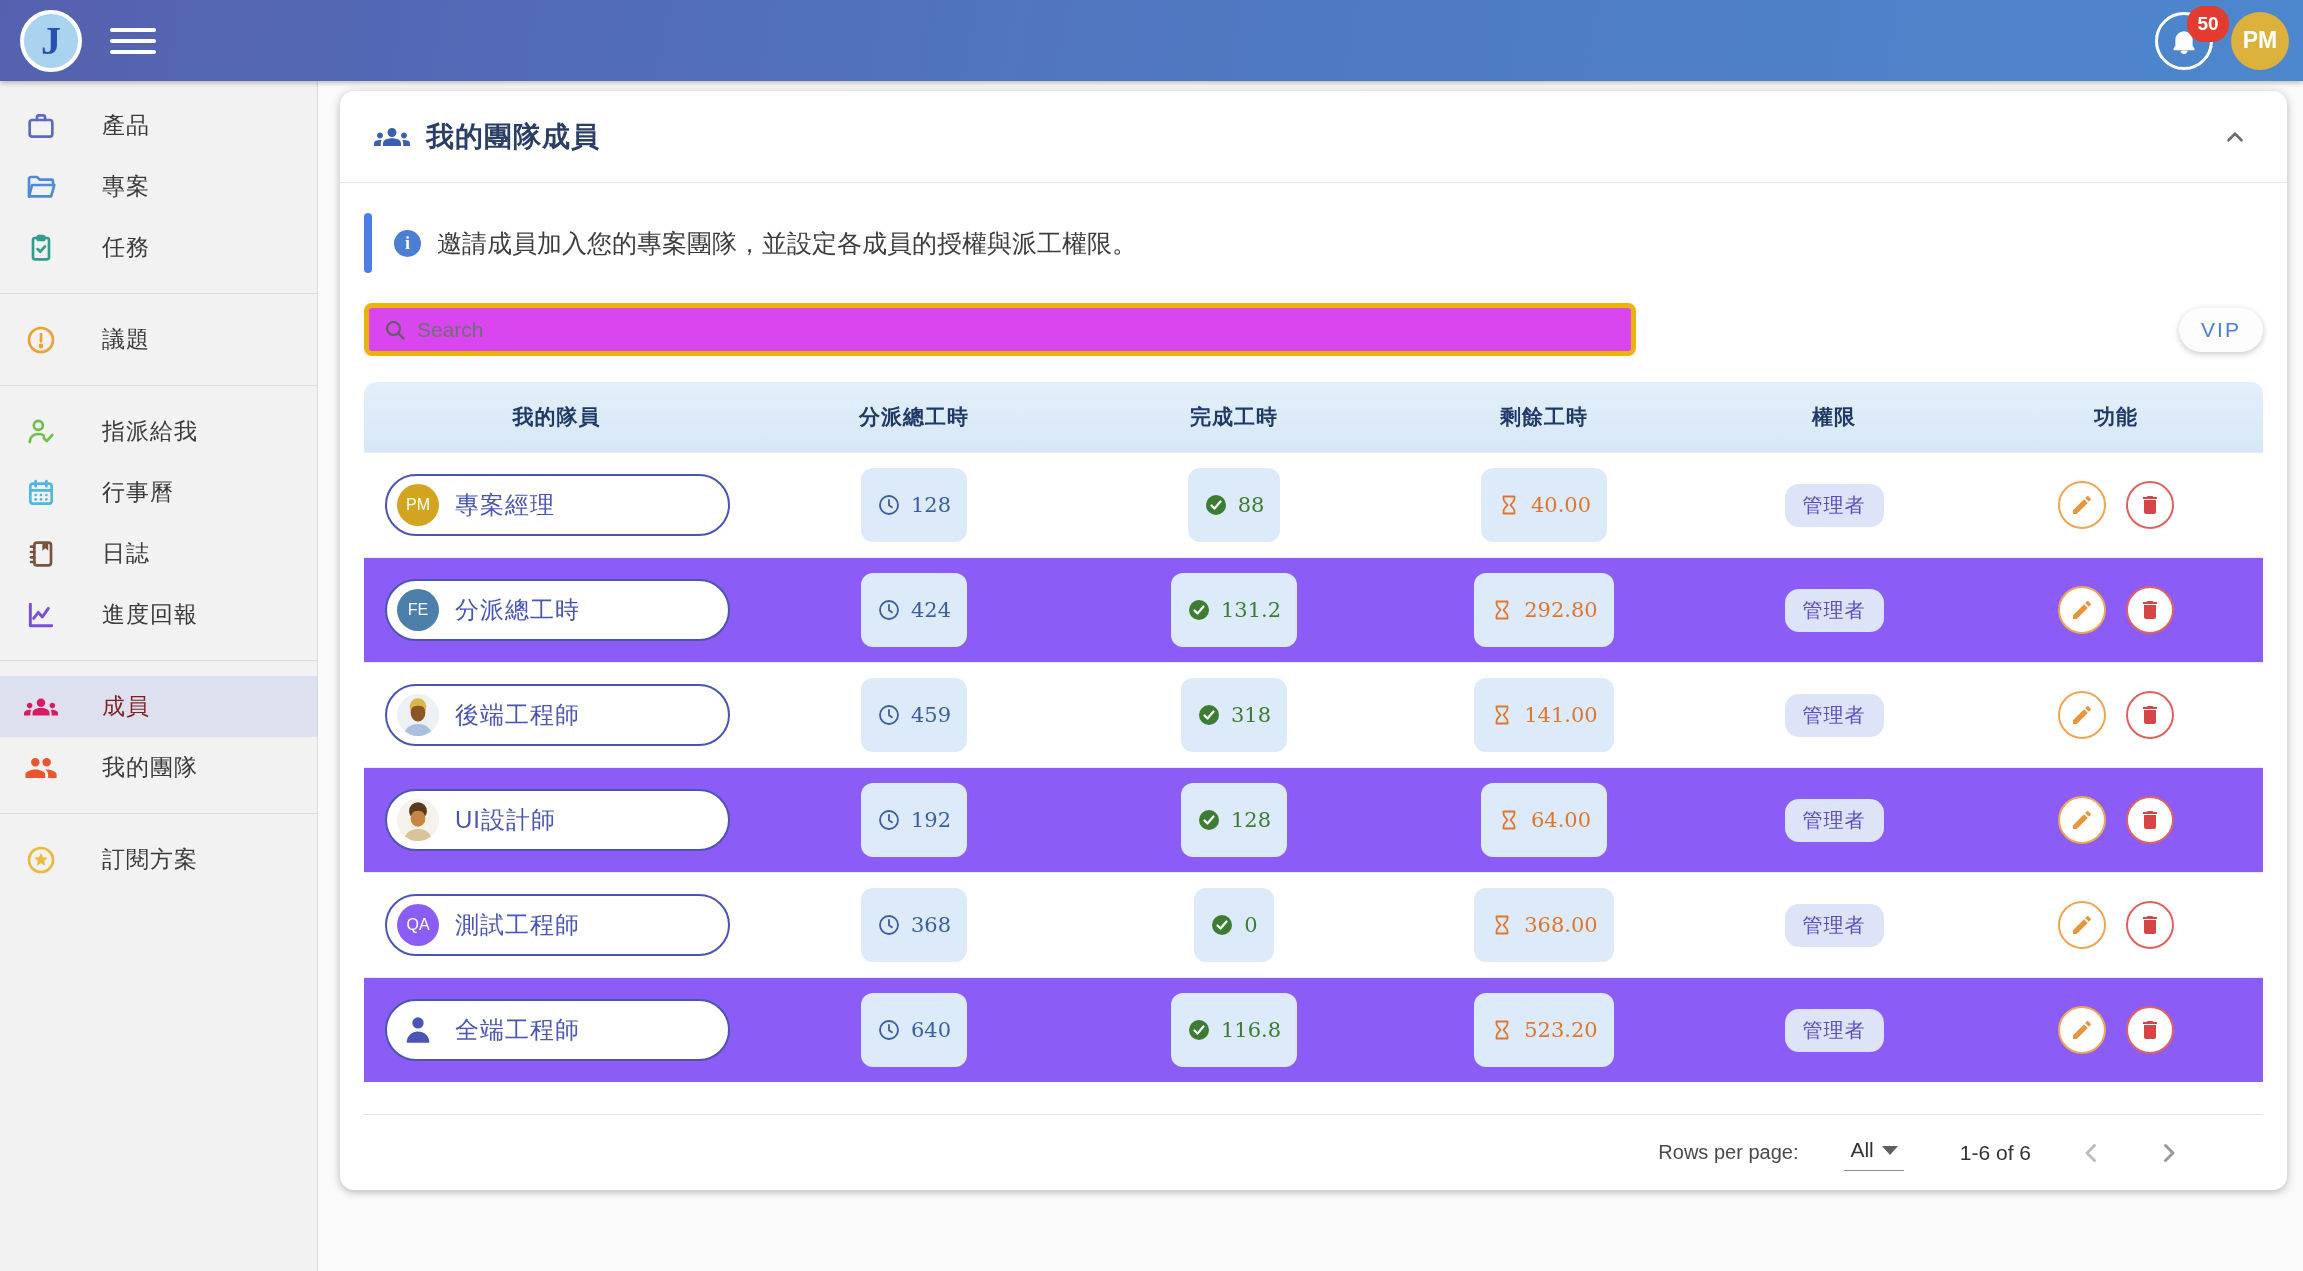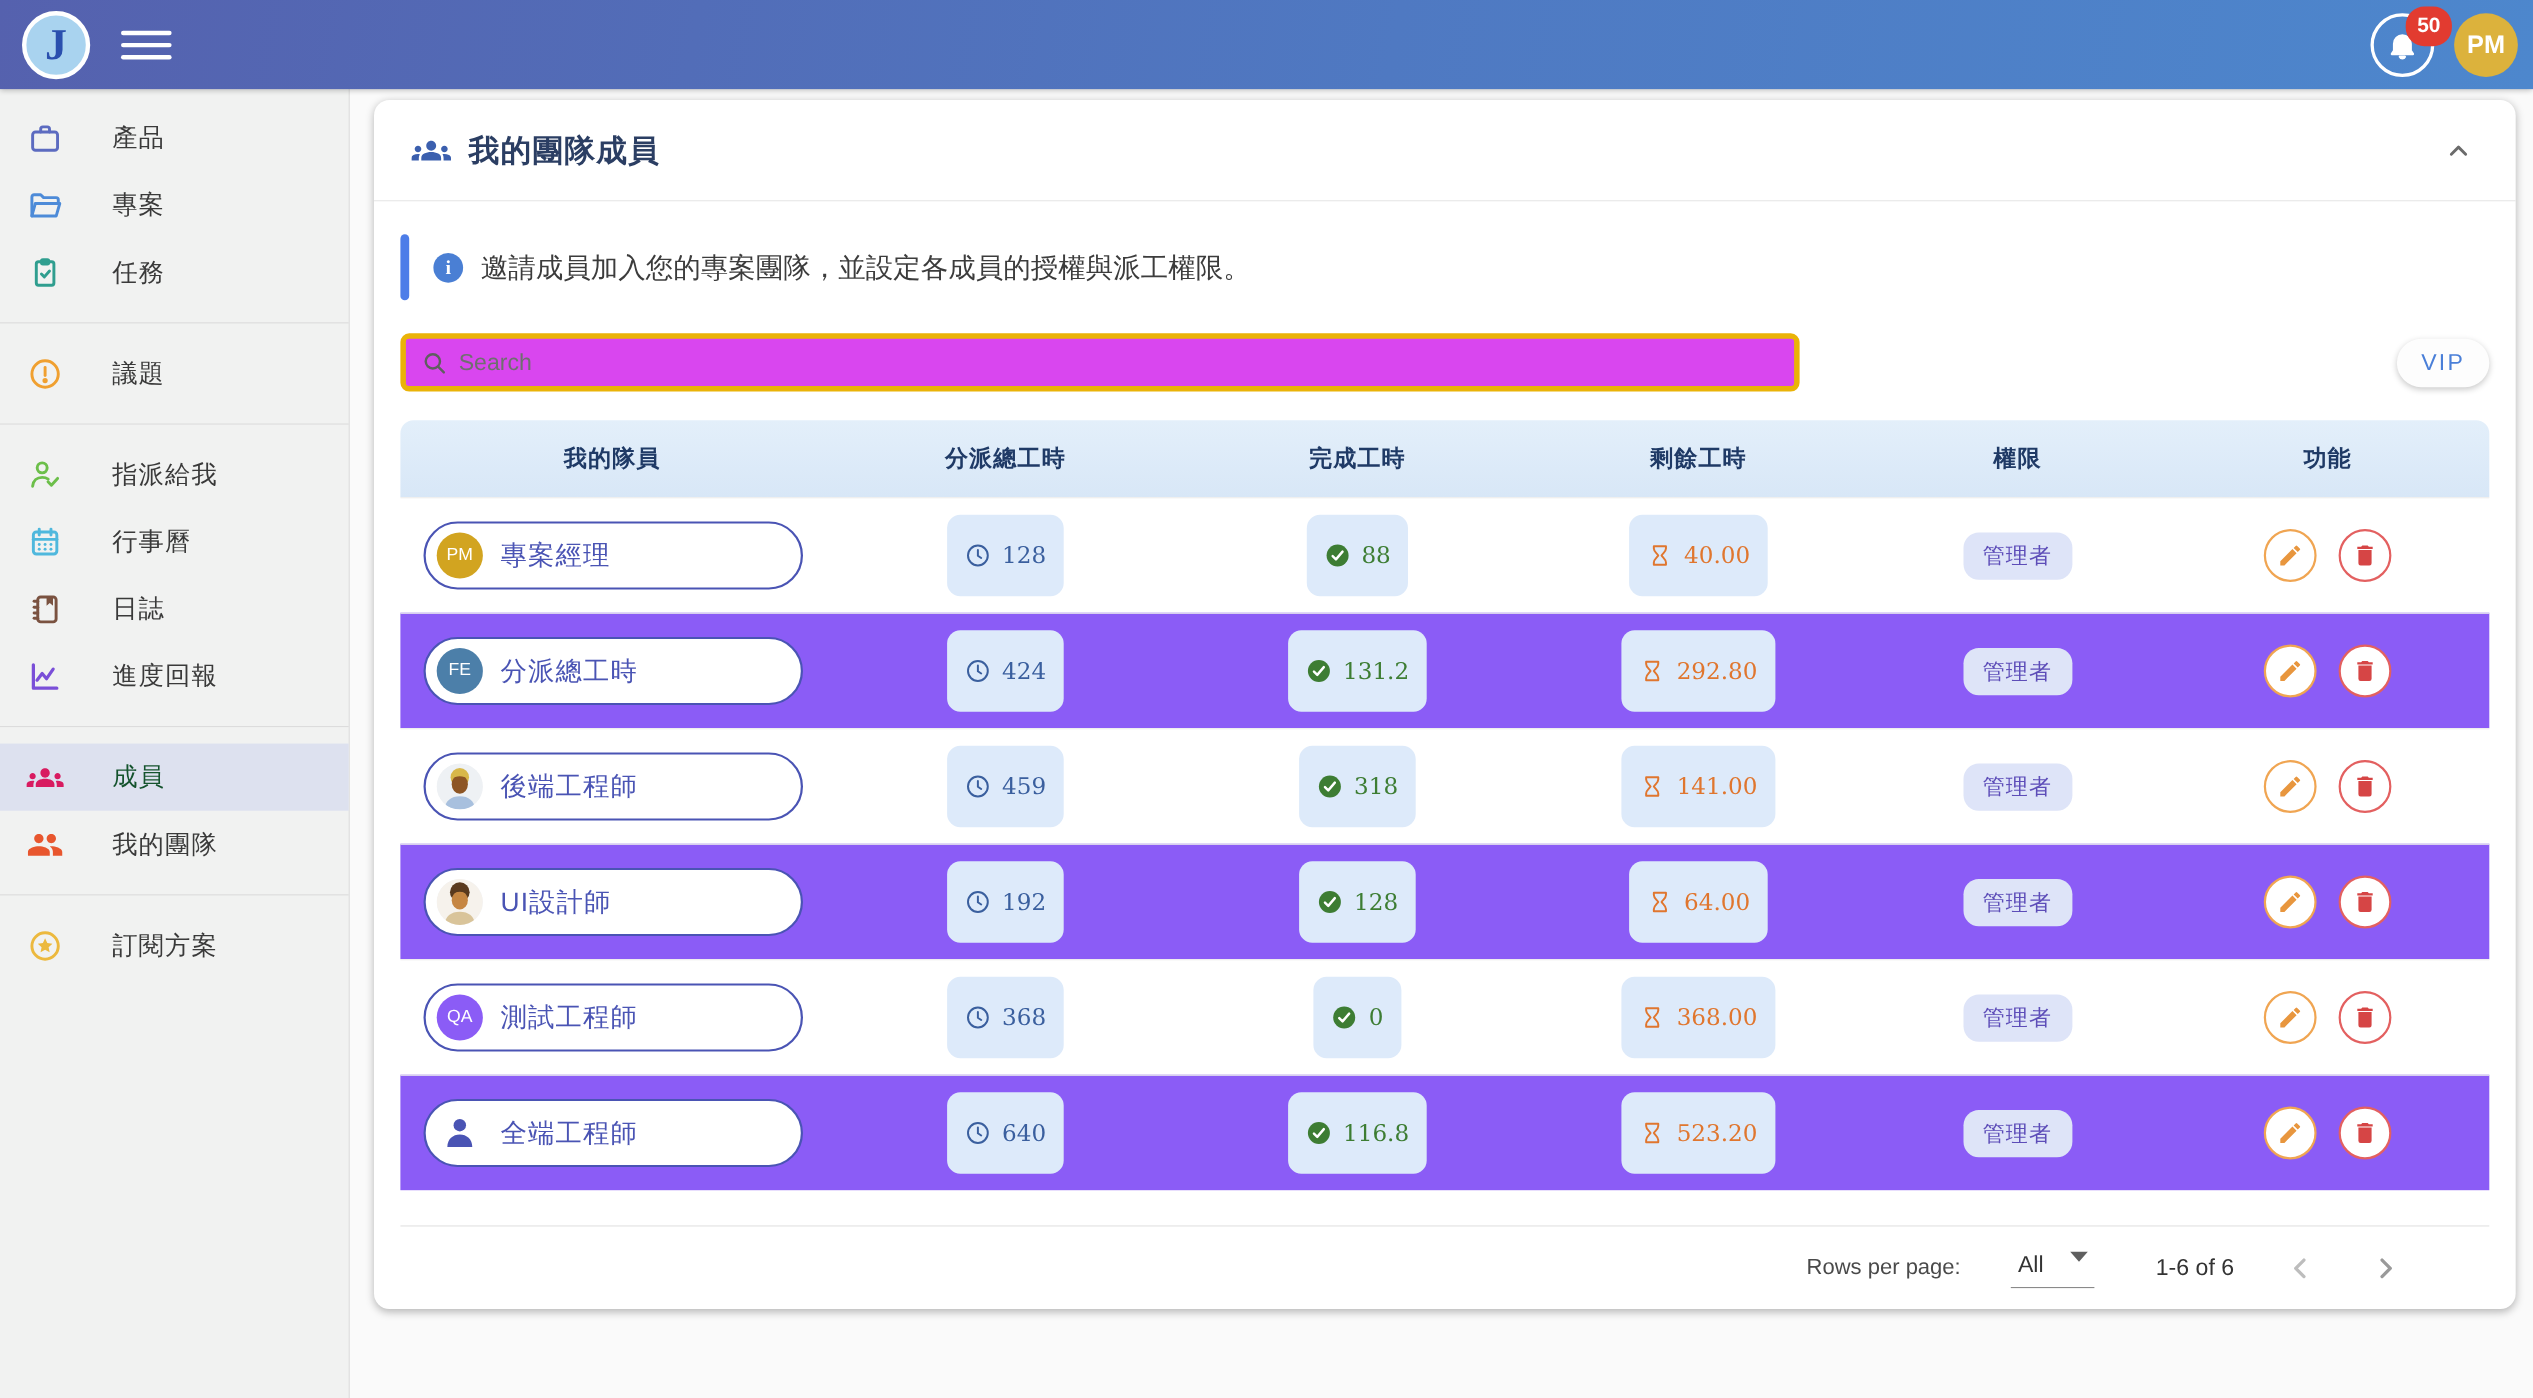--- a/index.html
+++ b/index.html
@@ -31,21 +31,21 @@
   .layout { display:flex; height:1190px; }
 
   
   .sidebar { width:318px; background:#f1f2f1; border-right:1px solid #d9d9d9;
     padding-top:14px; flex-shrink:0; }
   .side-item { display:flex; align-items:center; height:61px; padding-left:24px; cursor:pointer; }
   .side-item .icn { width:34px; height:34px; flex-shrink:0; display:flex;
     align-items:center; justify-content:center; }
   .side-item .lbl { margin-left:44px; font-size:23px; color:#3a3a3a; letter-spacing:1px; }
   .side-item.selected { background:#dde1ef; }
-  .side-item.selected .lbl { color:#14532d; }
+  .side-item.selected .lbl { color:#7f1d1d; }
   .side-divider { border:none; border-top:1px solid #dcdcdc; margin:15px 0; }
 
   
   .main { flex:1; background:#fafafa; padding:10px 16px 0 22px; }
   .card { background:#ffffff; border-radius:14px; box-shadow:0 2px 8px rgba(0,0,0,.28);
     height:1099px; display:flex; flex-direction:column; }
   .card-header { height:92px; display:flex; align-items:center; padding:0 30px 0 34px;
     border-bottom:1px solid #e6e6e6; }
   .card-title-icon { width:36px; height:36px; color:#3b5fae; }
   .card-title { margin-left:16px; font-size:28px; font-weight:bold; color:#2b3e63; letter-spacing:1px; }
@@ -108,21 +108,21 @@
   .actions { gap:20px; }
   .icon-btn { width:48px; height:48px; border-radius:50%; background:#fff; cursor:pointer;
     display:flex; align-items:center; justify-content:center; }
   .edit-btn { border:2px solid #f0a552; color:#e8963e; }
   .delete-btn { border:2px solid #e36060; color:#d64545; }
 
   
   .table-footer { margin-top:auto; border-top:1px solid #e2e2e2; height:76px;
     display:flex; align-items:center; justify-content:flex-end; gap:46px; padding-right:80px; }
   .rpp-label { font-size:20px; color:#4a4a4a; }
-  .rpp-select { display:flex; gap:24px; border-bottom:1px solid #8a8a8a;
+  .rpp-select { display:flex; align-items:center; gap:8px; border-bottom:1px solid #8a8a8a;
     padding:4px 6px 8px 6px; cursor:pointer; }
   .rpp-value { font-size:21px; color:#333; }
   .caret-down { width:0; height:0; border-left:8px solid transparent; border-right:8px solid transparent;
     border-top:9px solid #5f5f5f; }
   .range-label { font-size:21px; color:#333; margin-left:10px; }
   .pager-btn { background:none; border:none; cursor:pointer; display:flex; align-items:center; }
   .pager-btn.prev { color:#bdbdbd; }
   .pager-btn.next { color:#9a9a9a; }
 </style>
 </head>

